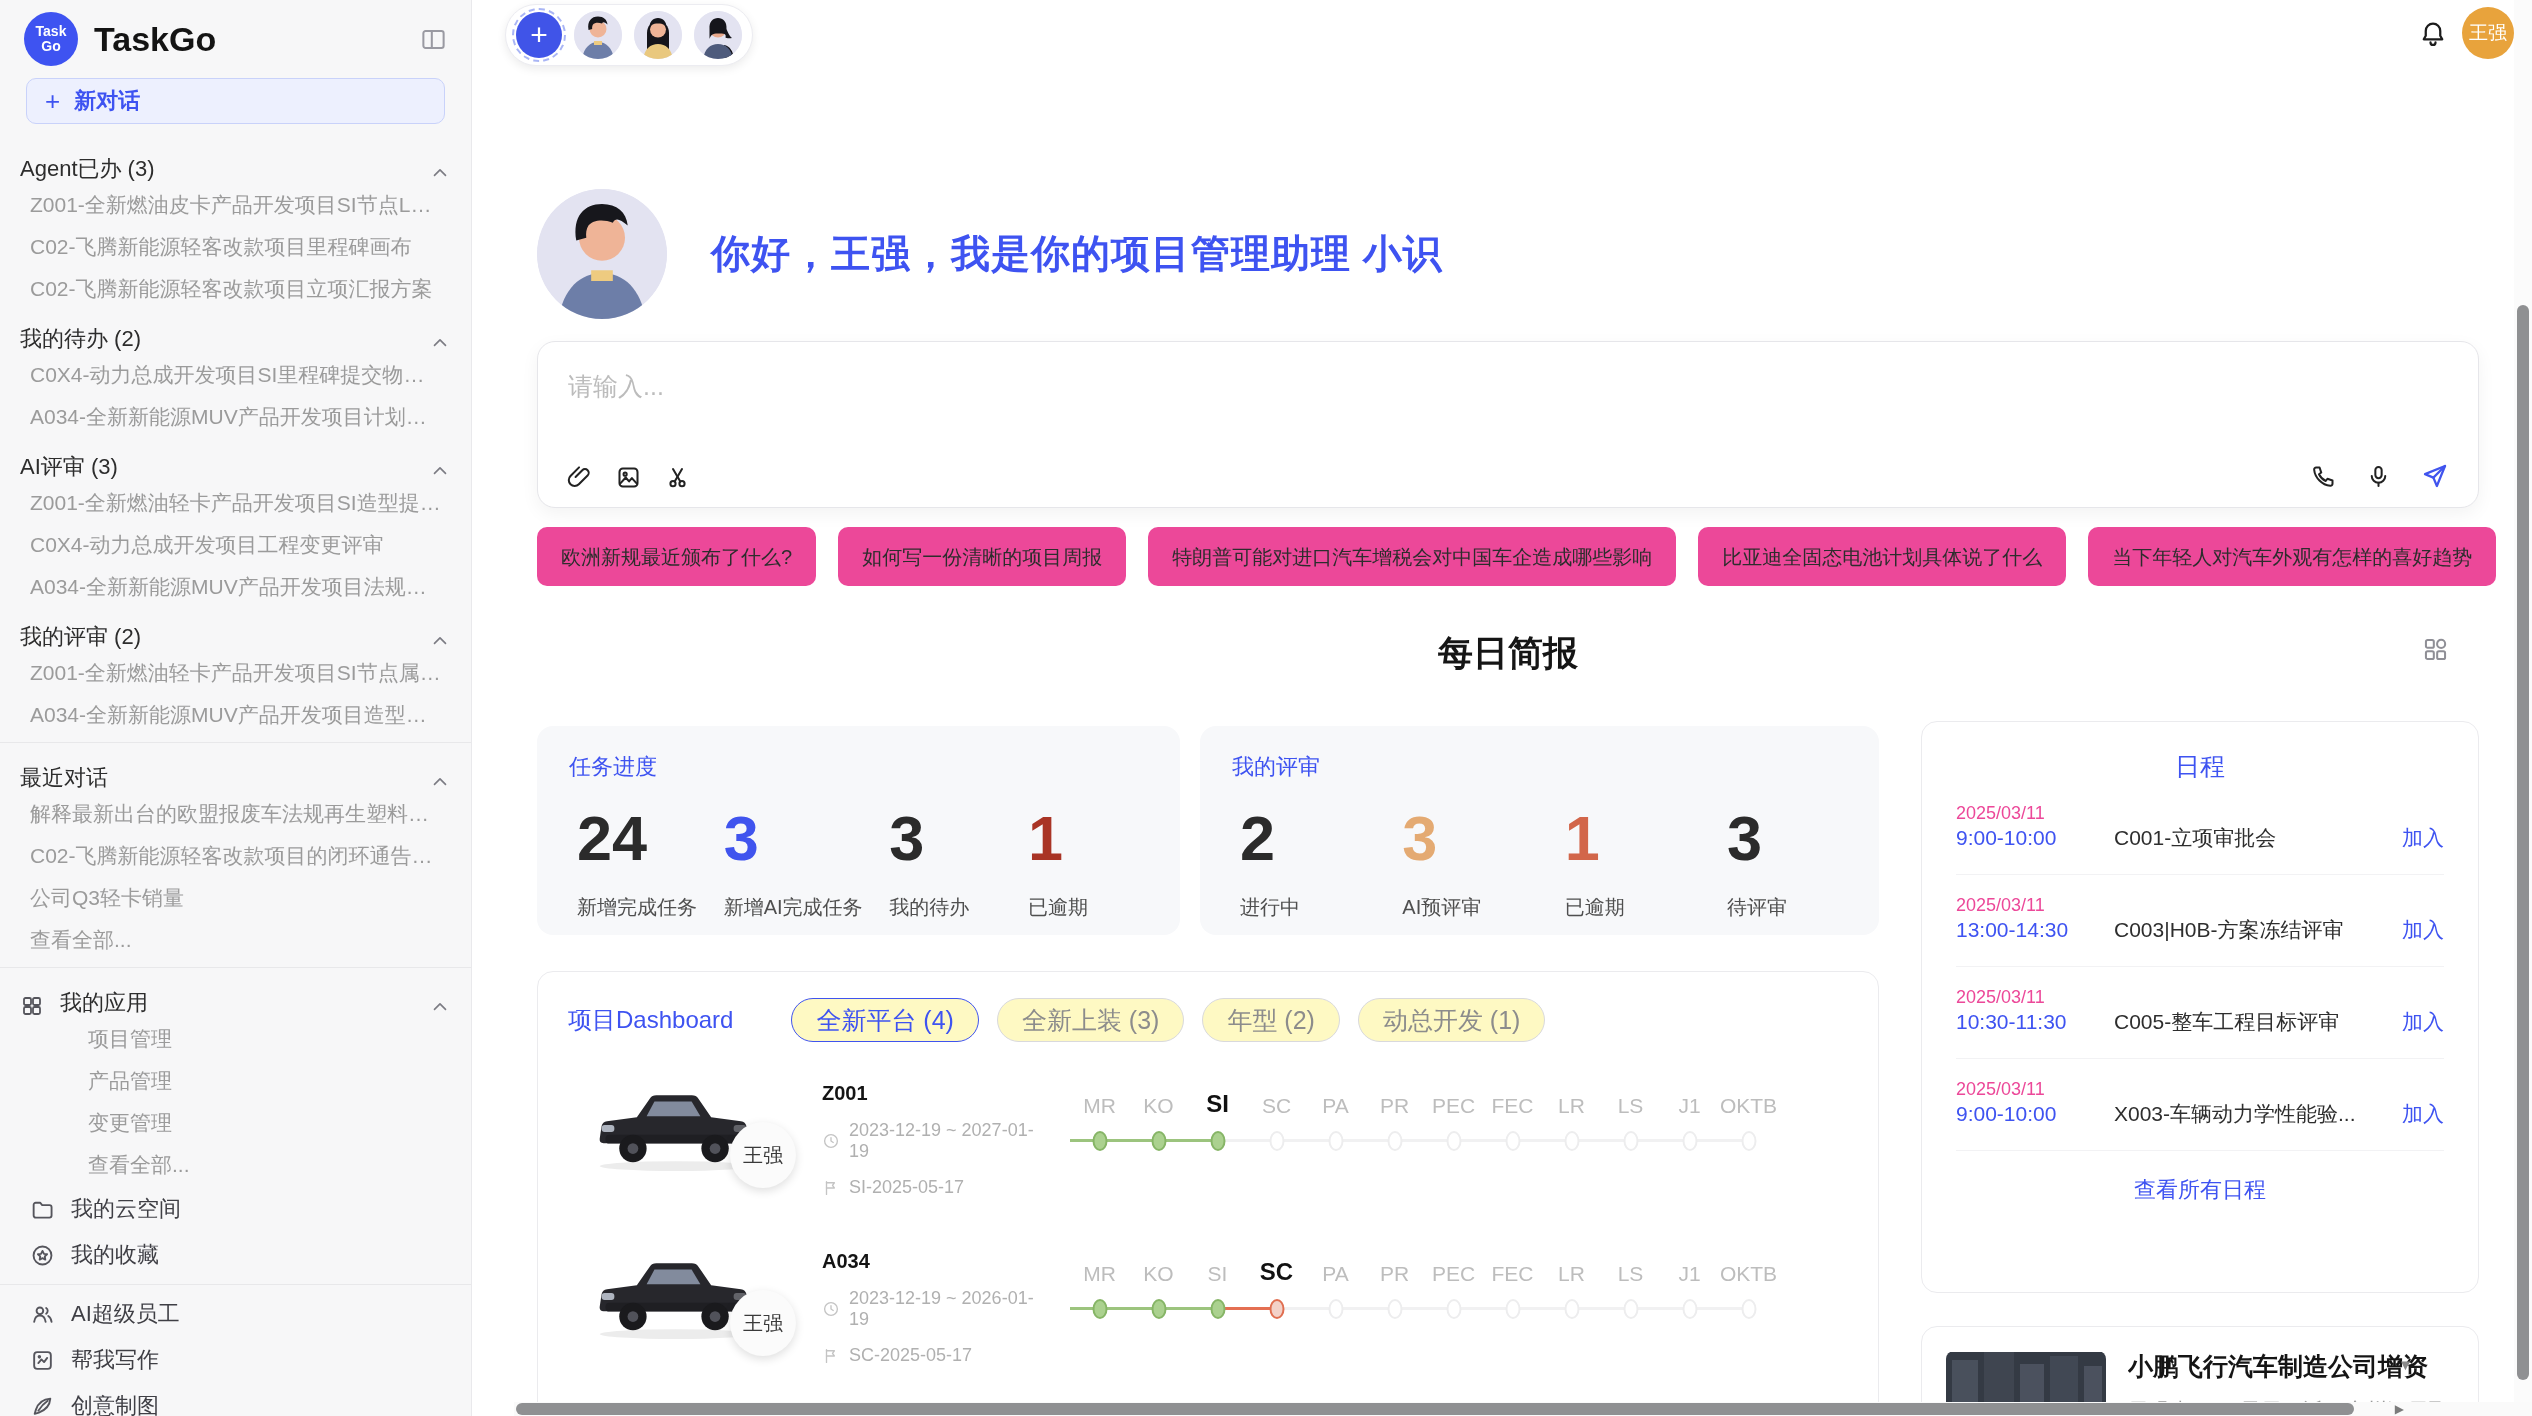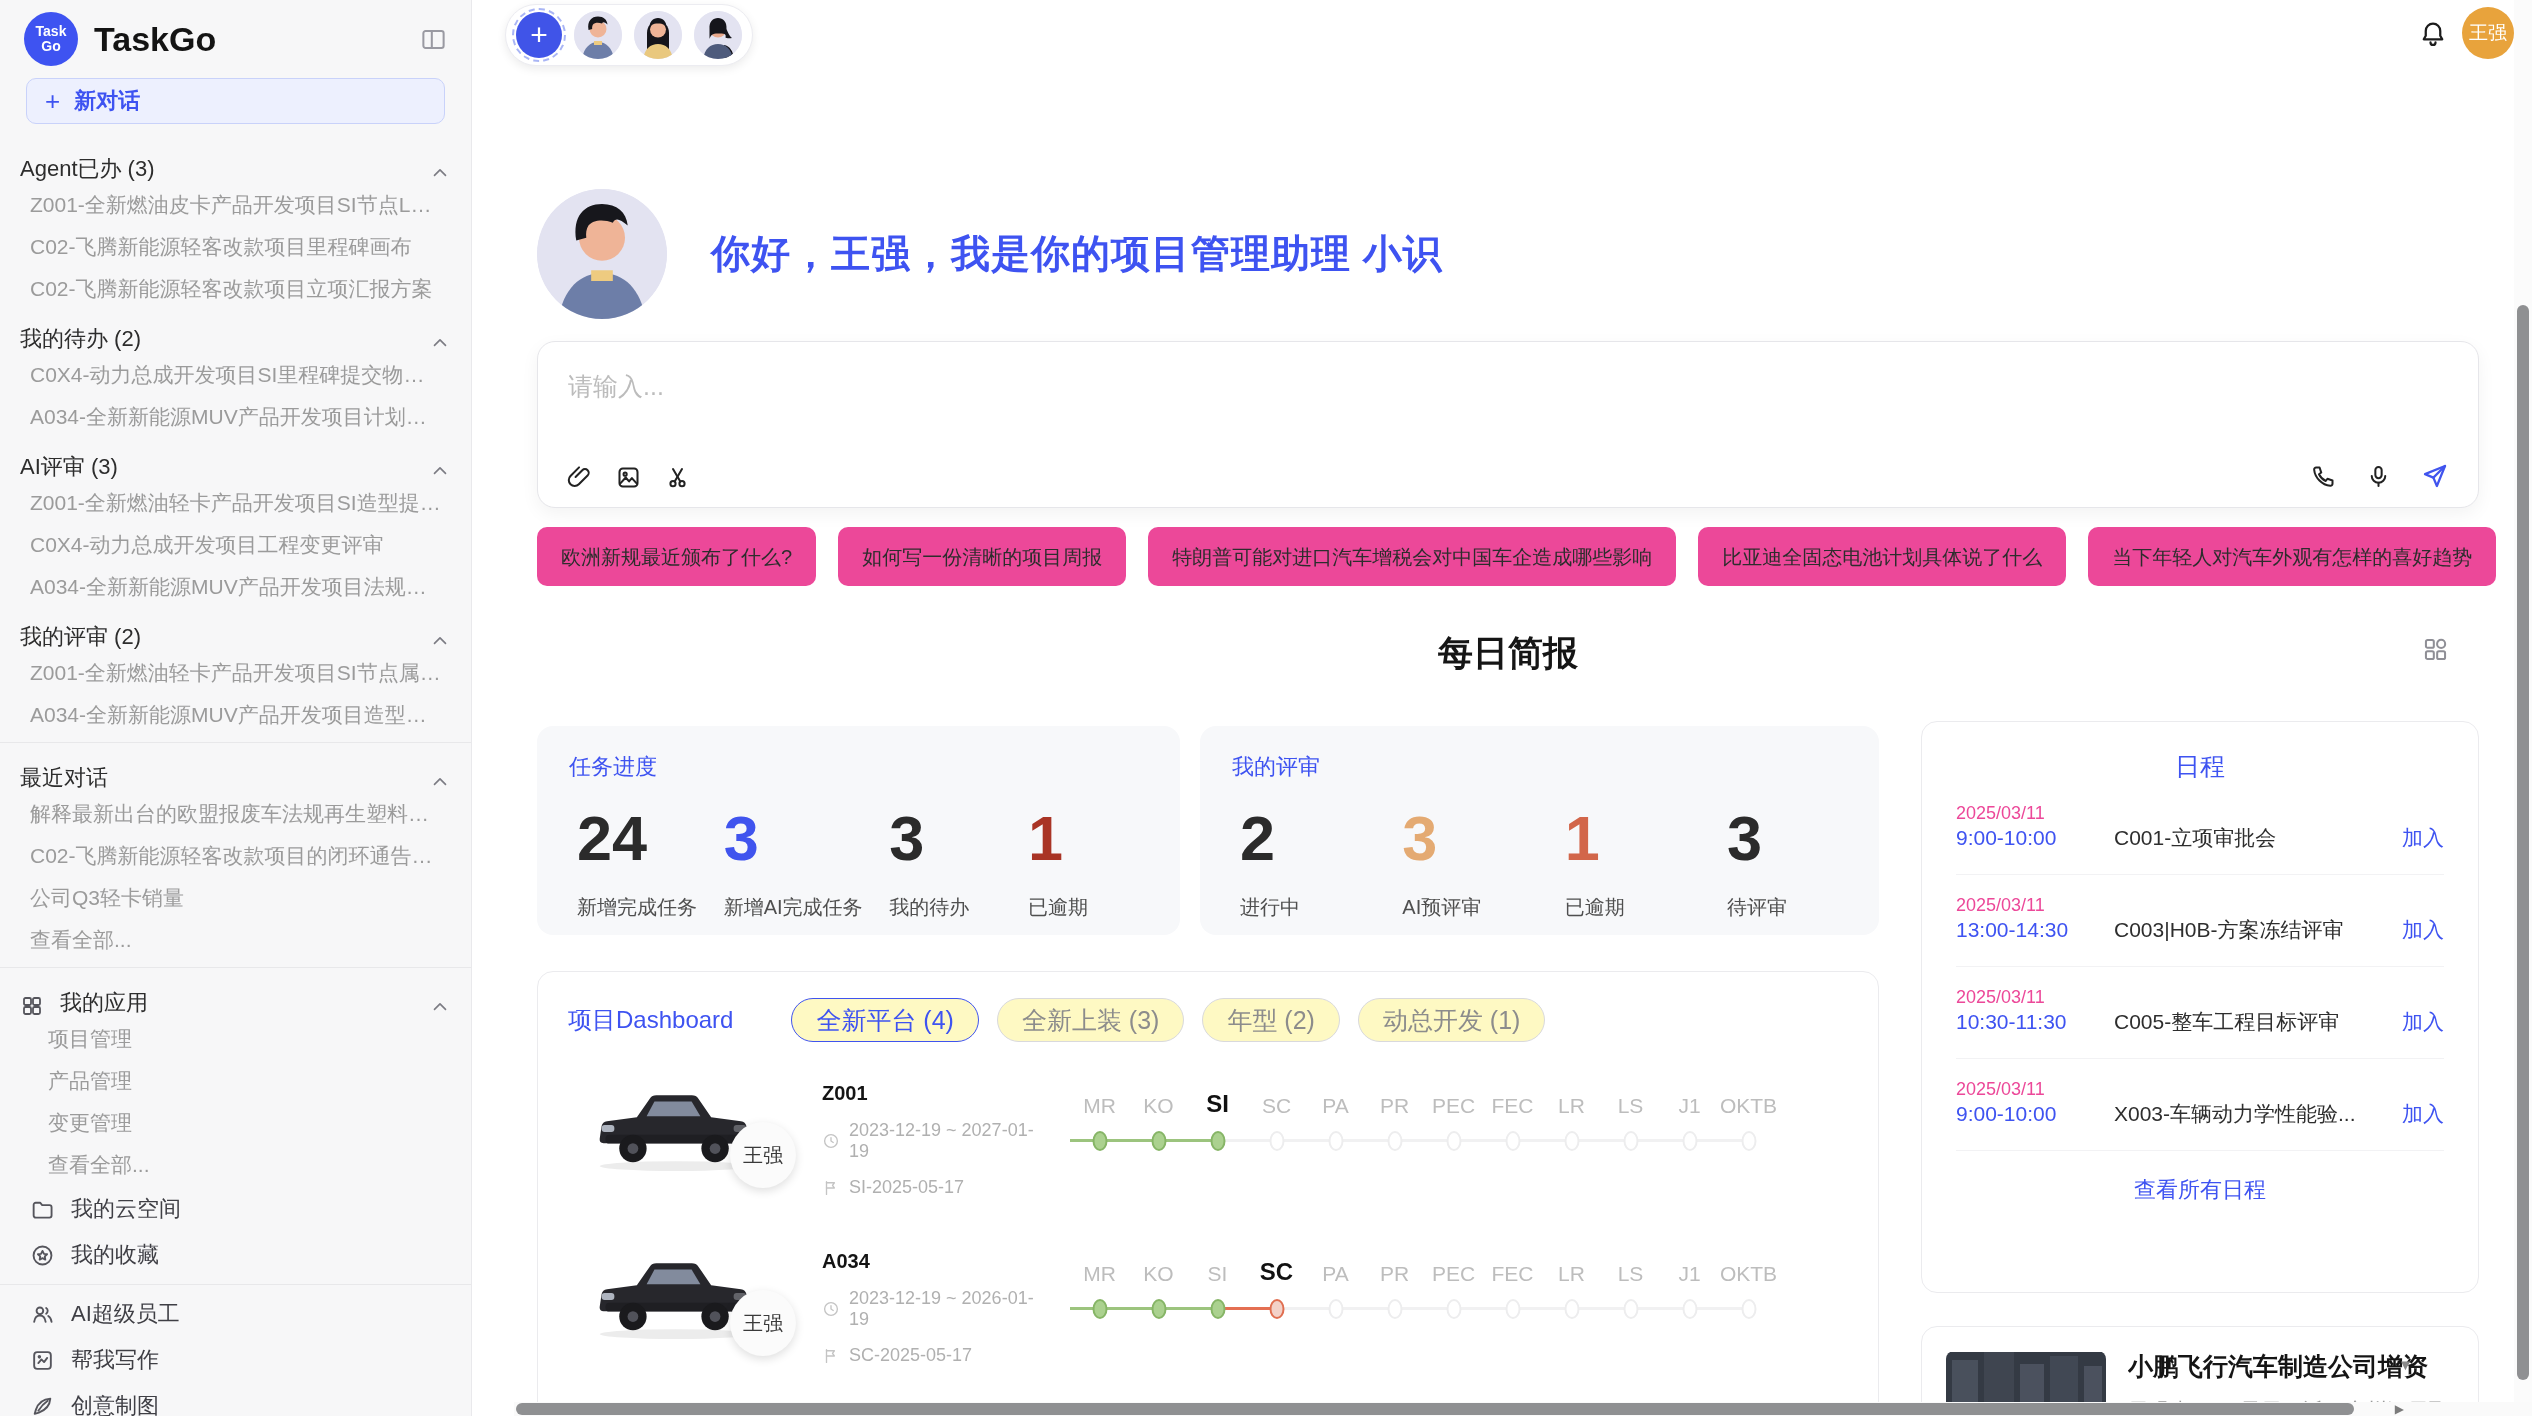--- a/index.html
+++ b/index.html
@@ -14,21 +14,21 @@
 .logo{width:54px;height:54px;border-radius:50%;background:var(--primary);color:#fff;display:flex;flex-direction:column;align-items:center;justify-content:center;font-size:14px;font-weight:bold;line-height:15px;flex:none}
 .app-title{font-size:34px;font-weight:bold;color:#141414}
 .collapse{margin-left:auto;background:none;border:0;color:#9a9aa2}
 .new-chat{margin:2px 26px 12px;height:46px;border-radius:10px;background:#edf0fe;border:1px solid #c9d2fa;display:flex;align-items:center;gap:14px;padding:0 18px;color:var(--primary);font-size:22px;font-weight:bold;flex:none}
 .nc-plus{font-size:26px;font-weight:normal;line-height:1}
 .sb-body{flex:1;overflow:hidden;padding-top:4px}
 .sec-h{display:flex;align-items:flex-end;height:44px;padding:0 20px;font-size:22px;color:#2d2d2d;cursor:pointer}
 .sec-h .chev{margin-left:auto;color:#7c7c84}
 .sec-h .ric{margin-right:16px;color:#55555c}
 .sb-item{height:42px;line-height:42px;padding:0 30px;font-size:21px;color:#9b9b9b;white-space:nowrap;overflow:hidden;text-overflow:ellipsis;cursor:pointer}
-.sb-sub{padding-left:48px}
+.sb-sub{padding-left:88px}
 .sb-div{height:1px;background:#e8e8ea;margin:6px 0}
 .sb-row{display:flex;align-items:center;gap:16px;height:46px;padding:0 30px;font-size:22px;color:#3f3f45;cursor:pointer}
 .sb-row .ric{color:#55555c}
 
 .main{position:absolute;left:472px;top:0;right:0;bottom:0;background:#fff}
 .pill{position:absolute;left:33px;top:4px;height:62px;border-radius:32px;background:#fff;border:1px solid #ececf1;box-shadow:0 3px 10px rgba(0,0,0,.08);display:flex;align-items:center;gap:12px;padding:0 10px;z-index:3}
 .plus-btn{width:46px;height:46px;border-radius:50%;background:#4054e8;color:#fff;font-size:30px;border:0;outline:2px dashed #a9b5f5;outline-offset:2px;display:flex;align-items:center;justify-content:center;line-height:1}
 .tav{width:48px;height:48px;border-radius:50%;overflow:hidden;border:0;background:#e3e3f1;padding:0}
 .tav svg{width:100%;height:100%}
 .bell{position:absolute;left:1946px;top:18px;background:none;border:0;color:#1c1c1c}

